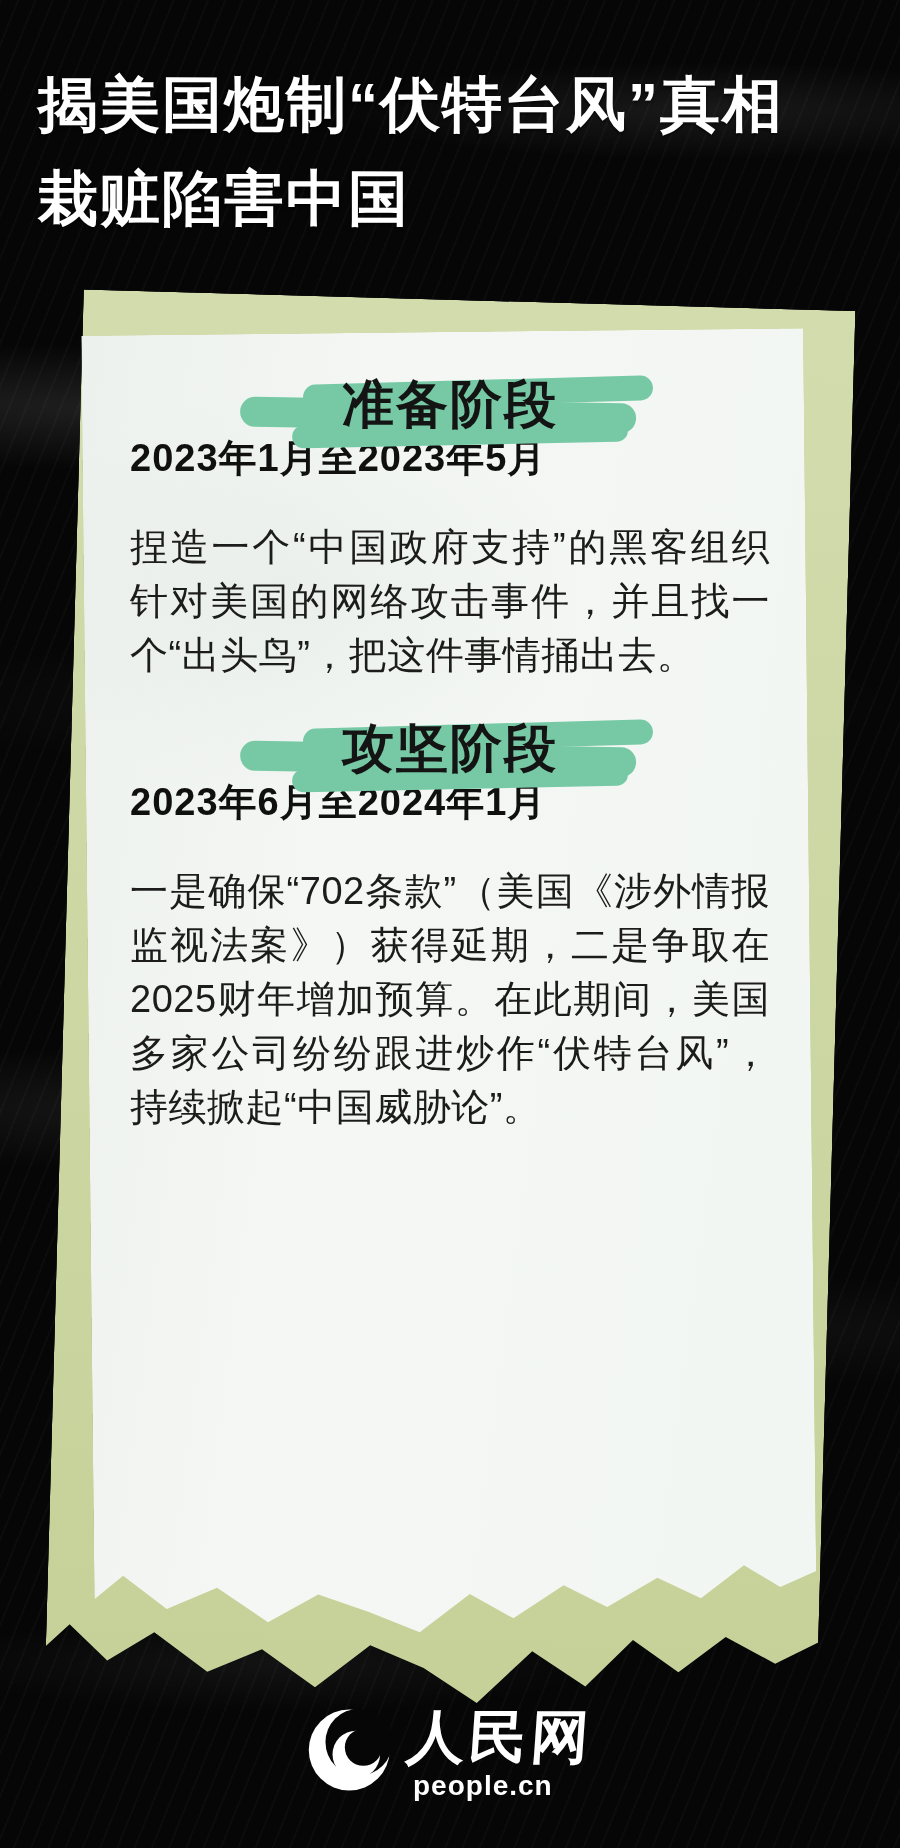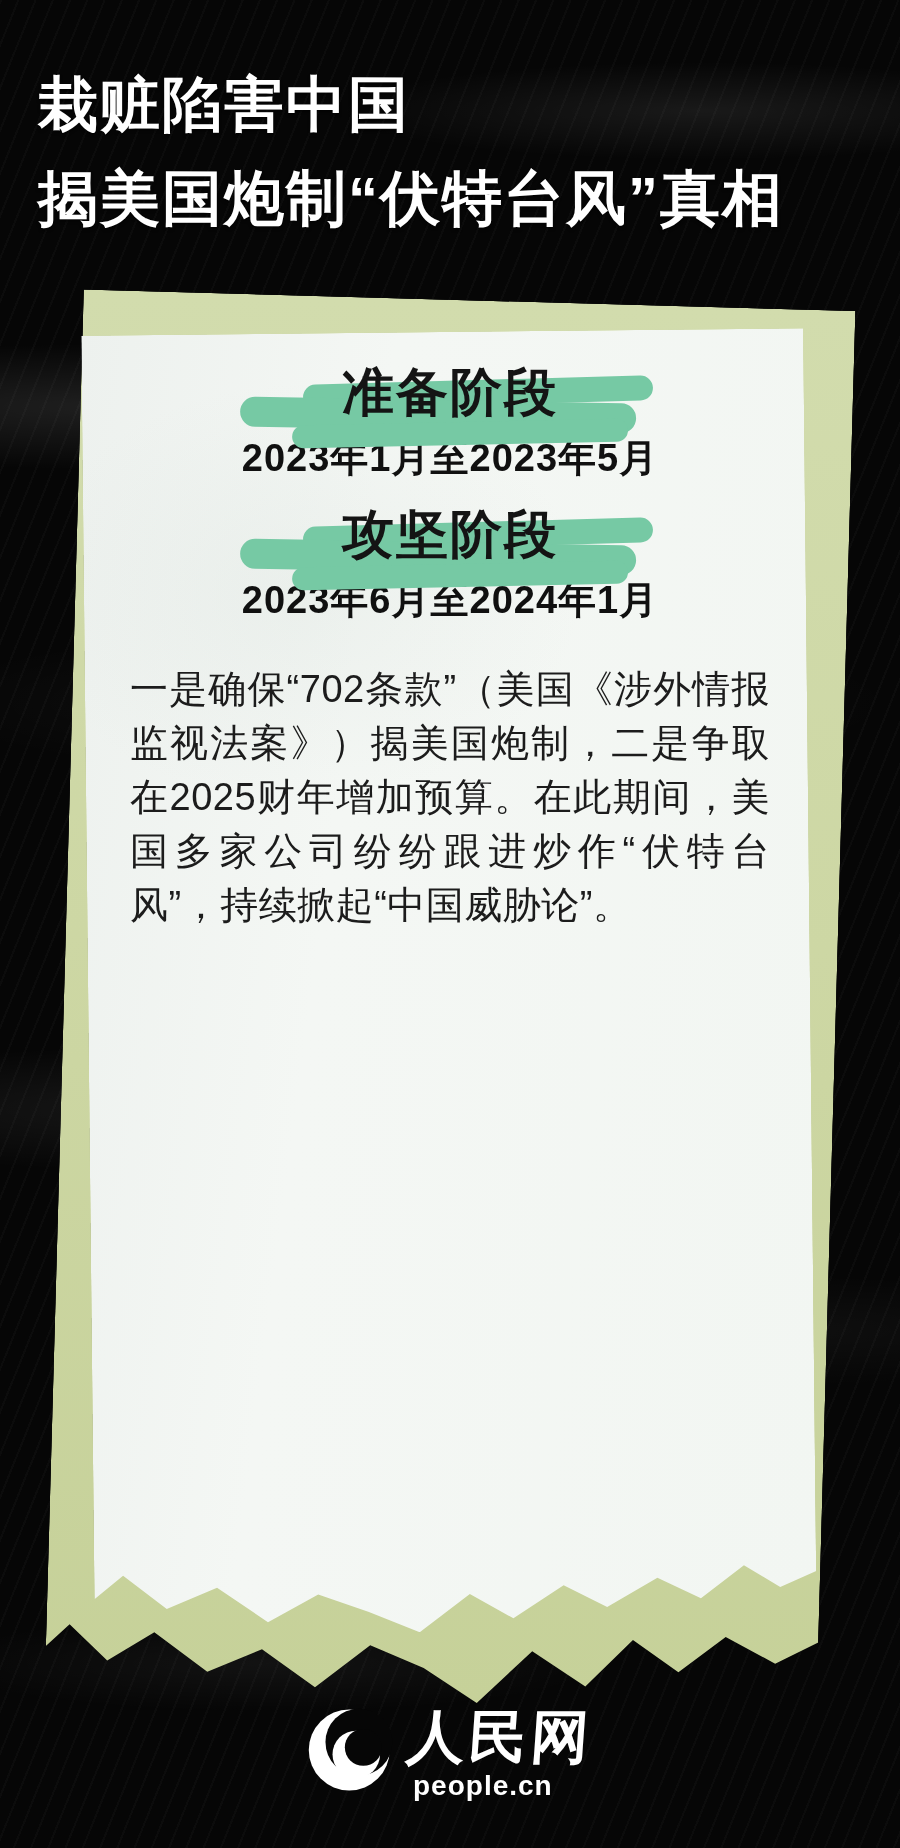--- a/index.html
+++ b/index.html
@@ -37,30 +37,30 @@
       radial-gradient(ellipse 400px 300px at 30% 20%, rgba(210,220,214,0.25), transparent 70%),
       linear-gradient(98deg,#edf1ee 0%, #f4f7f4 35%, #f2f6f2 100%);
     transform:rotate(-0.6deg); transform-origin:center;
     box-shadow:-5px 4px 10px rgba(0,0,0,0.35);
     clip-path:polygon(0 0,100% 0,100% 95.6%,95% 96.8%,90% 95.1%,84% 97.6%,78% 96%,71% 98.2%,65% 96.5%,58% 99%,52% 97.1%,45% 100%,38% 98.4%,31% 97%,24% 99.1%,17% 96.4%,10% 98%,4% 95.4%,0 97.2%);
   }
   
   .content{position:absolute; top:338px; left:130px; width:640px; z-index:3; color:#1d1d1d;}
   .hl-wrap{position:relative; text-align:center; margin-top:22px; height:56px;}
   .hl-wrap h2{
-    position:relative; z-index:1; margin:4px; display:inline-block;
+    position:relative; z-index:1; margin:16px; display:inline-block;
     font-size:52px; line-height:56px; font-weight:900; color:#141414; letter-spacing:2px;
   }
   .stroke{position:absolute; left:50%; background:#76c9a4; border-radius:16px; z-index:0;}
   .s1{width:350px; height:25px; top:20px; transform:translateX(-42%) rotate(-1.6deg);}
   .s2{width:396px; height:30px; top:40px; transform:translateX(-53%) rotate(1deg);}
   .s3{width:336px; height:23px; top:62px; transform:translateX(-47%) rotate(-1.2deg);}
   .wide .s1{width:430px;} .wide .s2{width:470px;} .wide .s3{width:410px;}
   .date{
-    margin-top:20px; text-align:center; font-size:38px; line-height:44px;
+    margin-top:20px; font-size:38px; line-height:44px;
     font-weight:600; color:#101010; letter-spacing:1px;
   }
   .body{
     margin:40px 0 0 0; font-size:38px; line-height:54px; font-weight:500;
     color:#1c1c1c; text-align:justify; letter-spacing:0.5px;
   }
   
   .footer{
     position:absolute; left:0; top:1706px; width:900px; z-index:4;
     display:flex; justify-content:center; align-items:flex-start;
@@ -75,48 +75,49 @@
     color:#fff; font-size:28px; line-height:32px; font-weight:700;
     letter-spacing:1px; margin-top:2px; padding-left:6px;
   }
 </style>
 </head>
 <body>
 
 <div class="poster">
 
   <div class="title">
+    <div>揭美国炮制“伏特台风”真相</div>
     <div>栽赃陷害中国</div>
-    <div>揭美国炮制“伏特台风”真相</div>
   </div>
 
   <div class="paper-back"></div>
   <div class="paper-front"></div>
 
   <div class="content">
 
     <div class="section">
       <div class="hl-wrap">
         <span class="stroke s1"></span>
         <span class="stroke s2"></span>
         <span class="stroke s3"></span>
         <h2>准备阶段</h2>
       </div>
       <div class="date">2023年1月至2023年5月</div>
+      <p class="body">捏造一个“中国政府支持”的黑客组织针对美国的网络攻击事件，并且找一个“出头鸟”，把这件事情捅出去。</p>
     </div>
 
     <div class="section">
       <div class="hl-wrap">
         <span class="stroke s1"></span>
         <span class="stroke s2"></span>
         <span class="stroke s3"></span>
         <h2>攻坚阶段</h2>
       </div>
       <div class="date">2023年6月至2024年1月</div>
-      <p class="body">一是确保“702条款”（美国《涉外情报监视法案》）揭美国炮制，二是争取在2025财年增加预算。在此期间，美国多家公司纷纷跟进炒作“伏特台风”，持续掀起“中国威胁论”。</p>
+      <p class="body">一是确保“702条款”（美国《涉外情报监视法案》）获得延期，二是争取在2025财年增加预算。在此期间，美国多家公司纷纷跟进炒作“伏特台风”，持续掀起“中国威胁论”。</p>
     </div>
 
     <div class="section">
     </div>
 
   </div>
 
   <div class="footer">
     <svg class="logo-icon" viewBox="0 0 100 100" aria-hidden="true">
       <circle cx="48" cy="50" r="46" fill="#ffffff"></circle>

